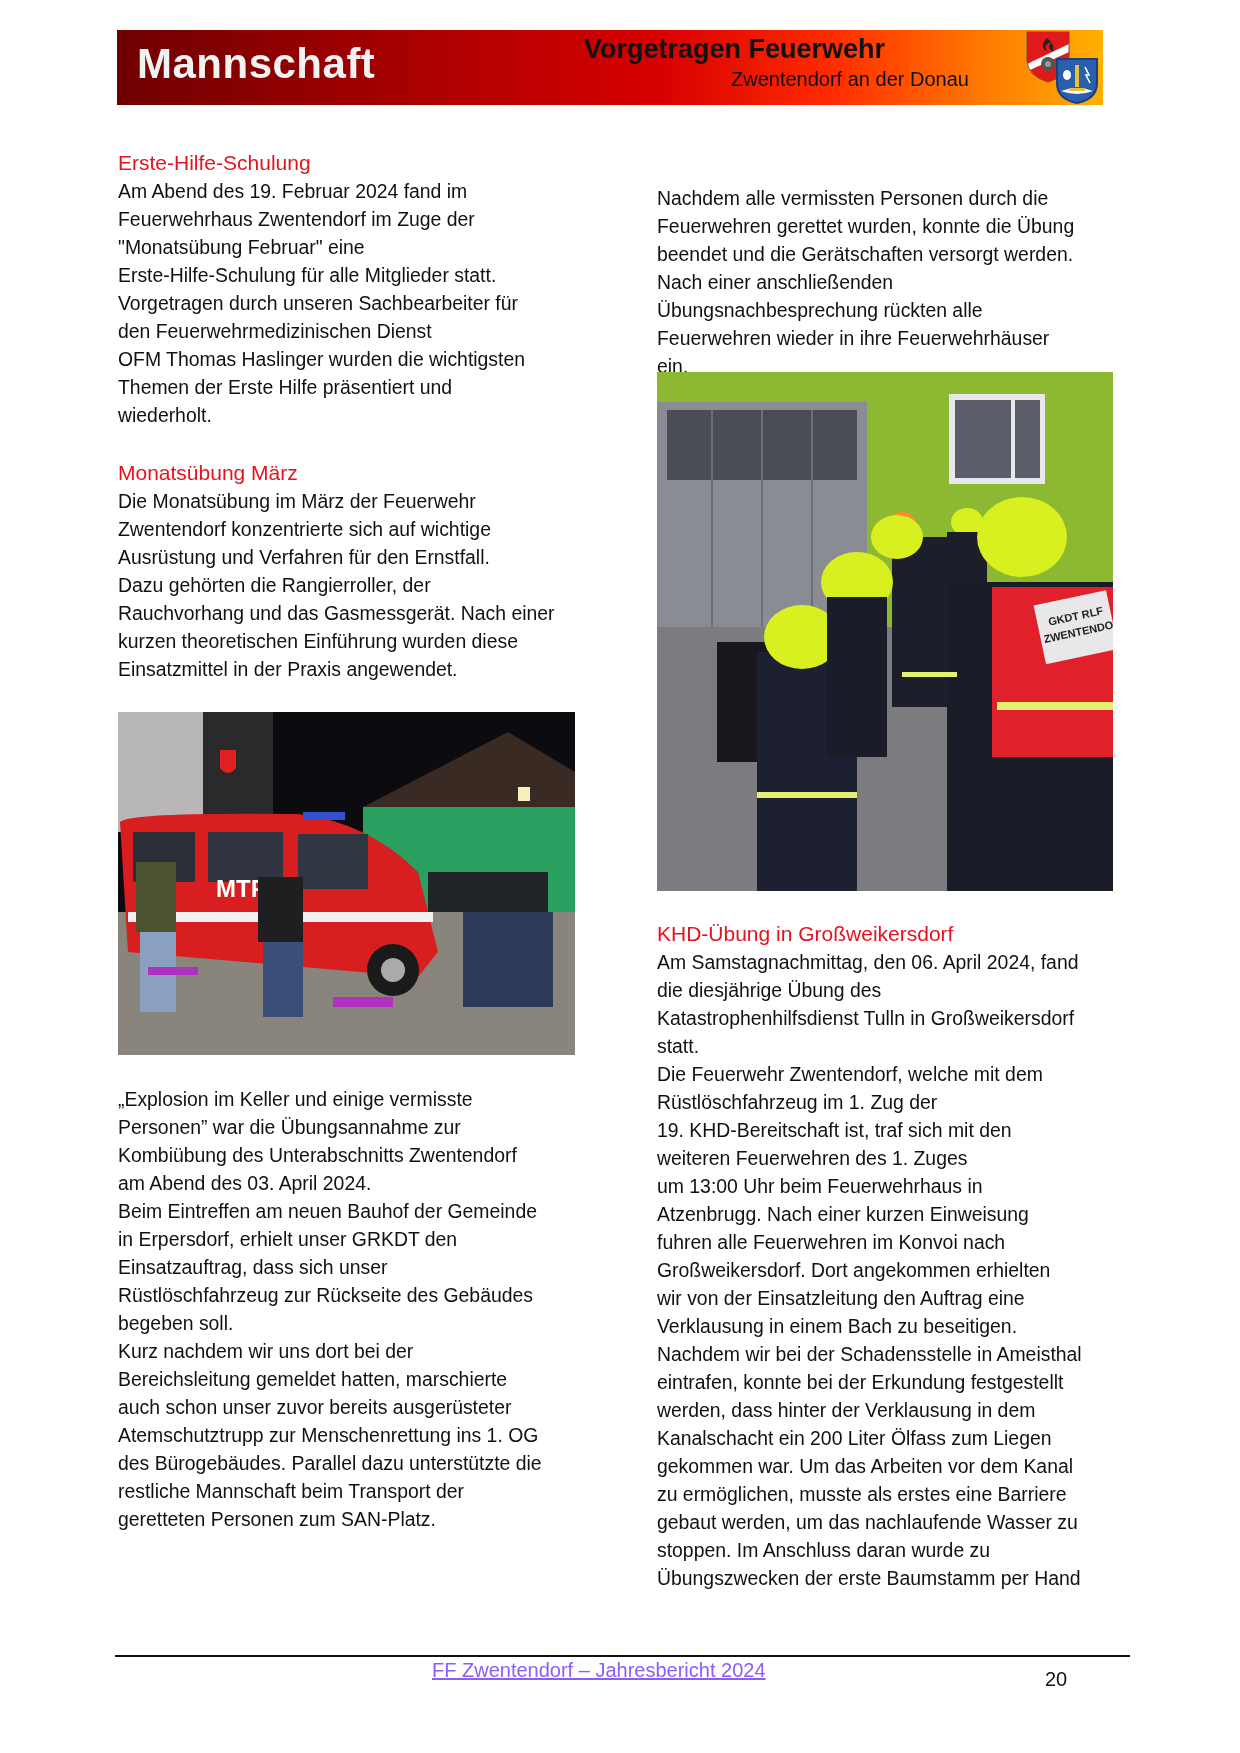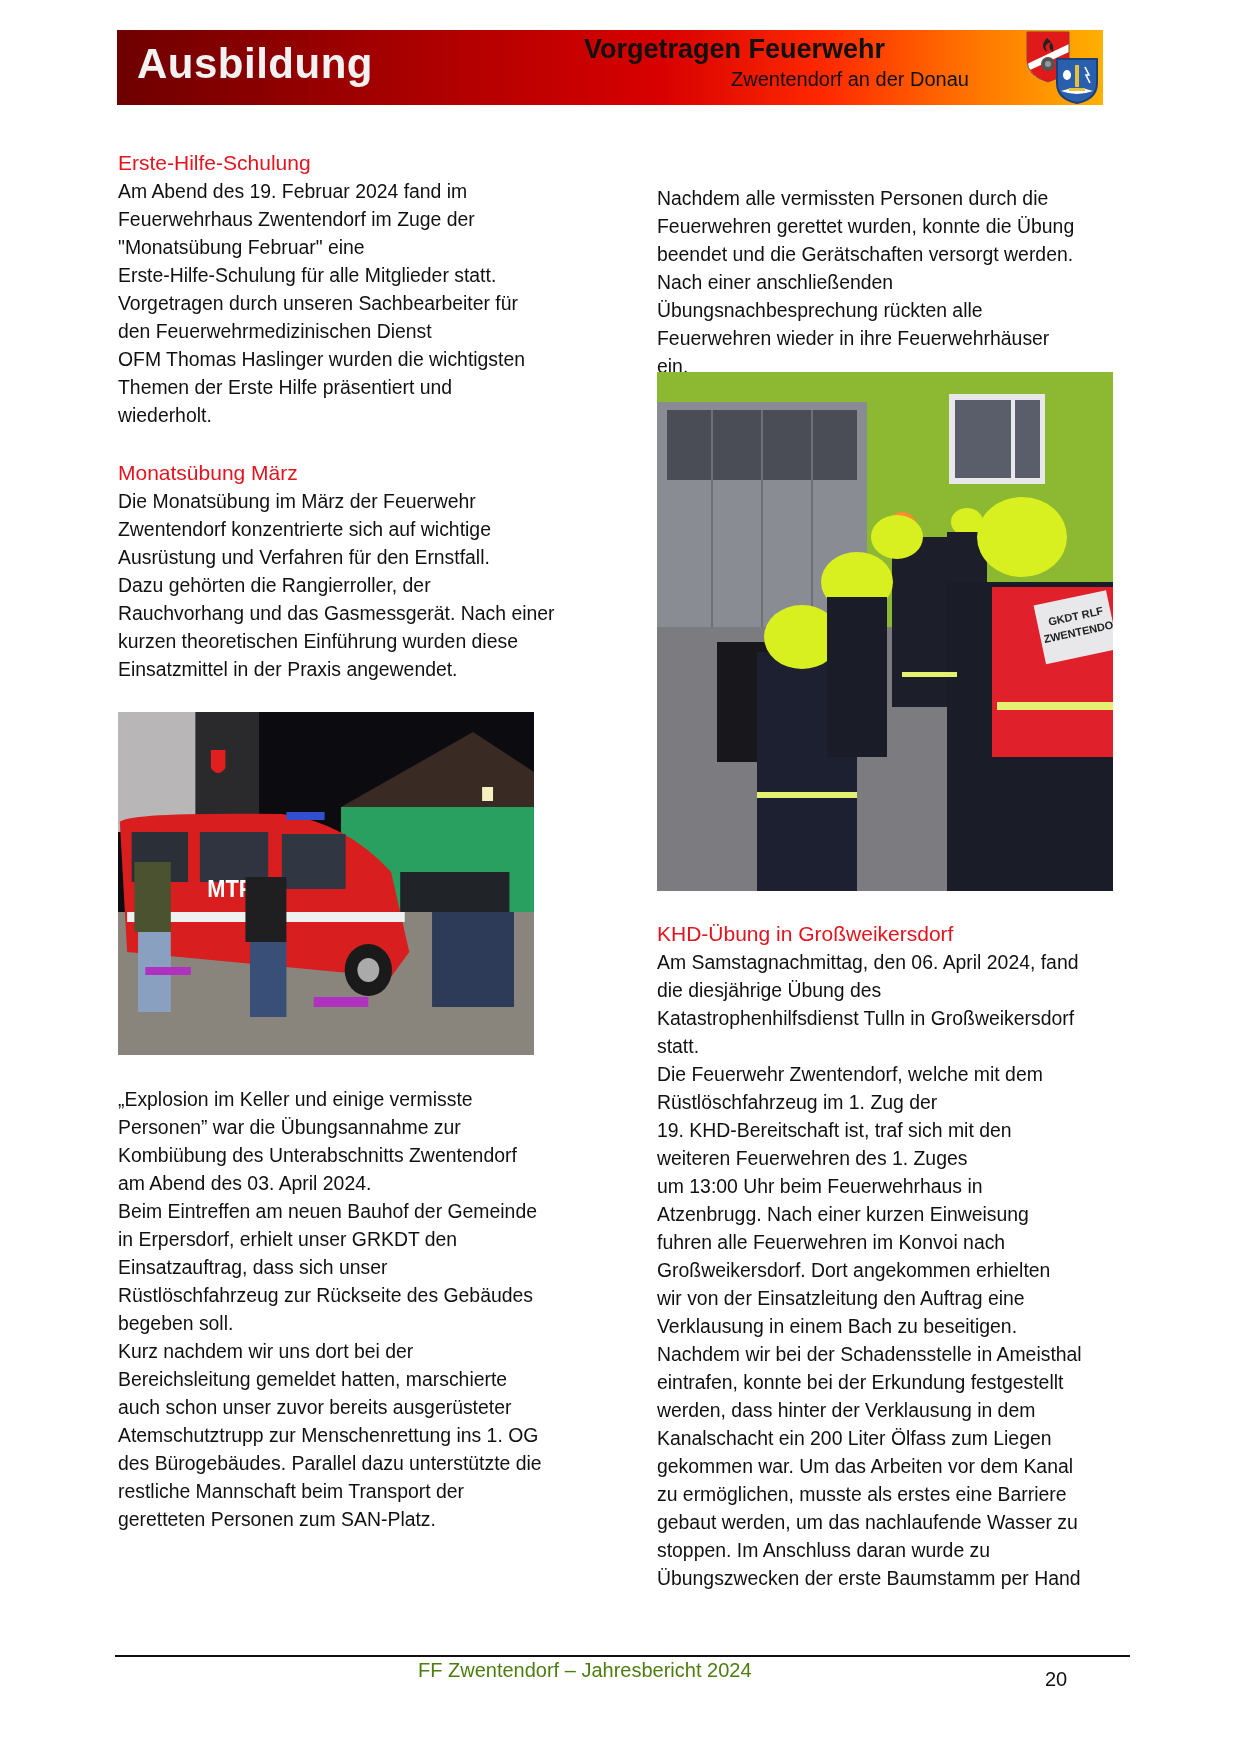--- a/index.html
+++ b/index.html
@@ -20,28 +20,28 @@
   .col { position: absolute; width: 470px; font-size: 19.4px; line-height: 28px; }
   .col-left { left: 118px; }
   .col-right { left: 657px; }
   .heading { color: #e3141e; font-size: 21px; line-height: 28px; margin: 0; font-weight: normal; }
   .para { margin: 0; white-space: pre-line; }
 
   .photo { position: absolute; overflow: hidden; }
   .photo svg { display: block; width: 100%; height: 100%; }
 
   .footer-line { position: absolute; left: 115px; top: 1655px; width: 1015px; height: 2px; background: #111; }
-  .footer-text { position: absolute; left: 418px; top: 1659px; font-size: 20px; color: #4d7c0f; }
+  .footer-text { position: absolute; left: 432px; top: 1659px; font-size: 20px; color: #8b5cf6; text-decoration: underline; }
   .footer-page { position: absolute; left: 1045px; top: 1659px; font-size: 20px; color: #111; margin-top: 9px; }
 </style>
 </head>
 <body>
 
 <div class="banner">
-  <div class="banner-title">Ausbildung</div>
+  <div class="banner-title">Mannschaft</div>
   <div class="banner-org1">Vorgetragen Feuerwehr</div>
   <div class="banner-org2">Zwentendorf an der Donau</div>
   <svg class="crest1" viewBox="0 0 46 54">
     <path d="M2 2 H44 V30 Q44 46 23 52 Q2 46 2 30 Z" fill="#ffffff" stroke="#555" stroke-width="1"></path>
     <path d="M2 2 H44 V14 L2 34 Z" fill="#e01a1a"></path>
     <path d="M44 30 Q44 46 23 52 Q10 48 5 40 L44 22 Z" fill="#e01a1a"></path>
     <path d="M22 8 Q14 16 22 22 Q18 14 26 12 Q22 18 28 22 Q30 14 22 8 Z" fill="#222"></path>
     <circle cx="23" cy="34" r="7" fill="#555"></circle>
     <circle cx="23" cy="34" r="3" fill="#999"></circle>
   </svg>
@@ -72,21 +72,21 @@
   <h2 class="heading">Monatsübung März</h2>
   <p class="para">Die Monatsübung im März der Feuerwehr
 Zwentendorf konzentrierte sich auf wichtige
 Ausrüstung und Verfahren für den Ernstfall.
 Dazu gehörten die Rangierroller, der
 Rauchvorhang und das Gasmessgerät. Nach einer
 kurzen theoretischen Einführung wurden diese
 Einsatzmittel in der Praxis angewendet.</p>
 </div>
 
-<div class="photo" style="left:118px; top:712px; width:416px; height:343px;">
+<div class="photo" style="left:118px; top:712px; width:457px; height:343px;">
   <svg viewBox="0 0 457 343" preserveAspectRatio="none">
     <rect width="457" height="343" fill="#0c0c10"></rect>
     <rect x="0" y="0" width="100" height="120" fill="#b9b6b8"></rect>
     <rect x="85" y="0" width="70" height="120" fill="#2a2a2c"></rect>
     <path d="M102 38 h16 v18 q-8 10 -16 0 z" fill="#e02020"></path>
     <polygon points="245,95 390,20 457,60 457,110 245,110" fill="#3a2a24"></polygon>
     <rect x="245" y="95" width="212" height="125" fill="#2aa060"></rect>
     <rect x="400" y="75" width="12" height="14" fill="#f5f0c0"></rect>
     <rect x="0" y="200" width="457" height="143" fill="#8a857c"></rect>
     <path d="M2 110 Q10 100 180 102 Q250 110 300 160 L320 240 L300 265 L10 240 Z" fill="#d81e1e"></path>

